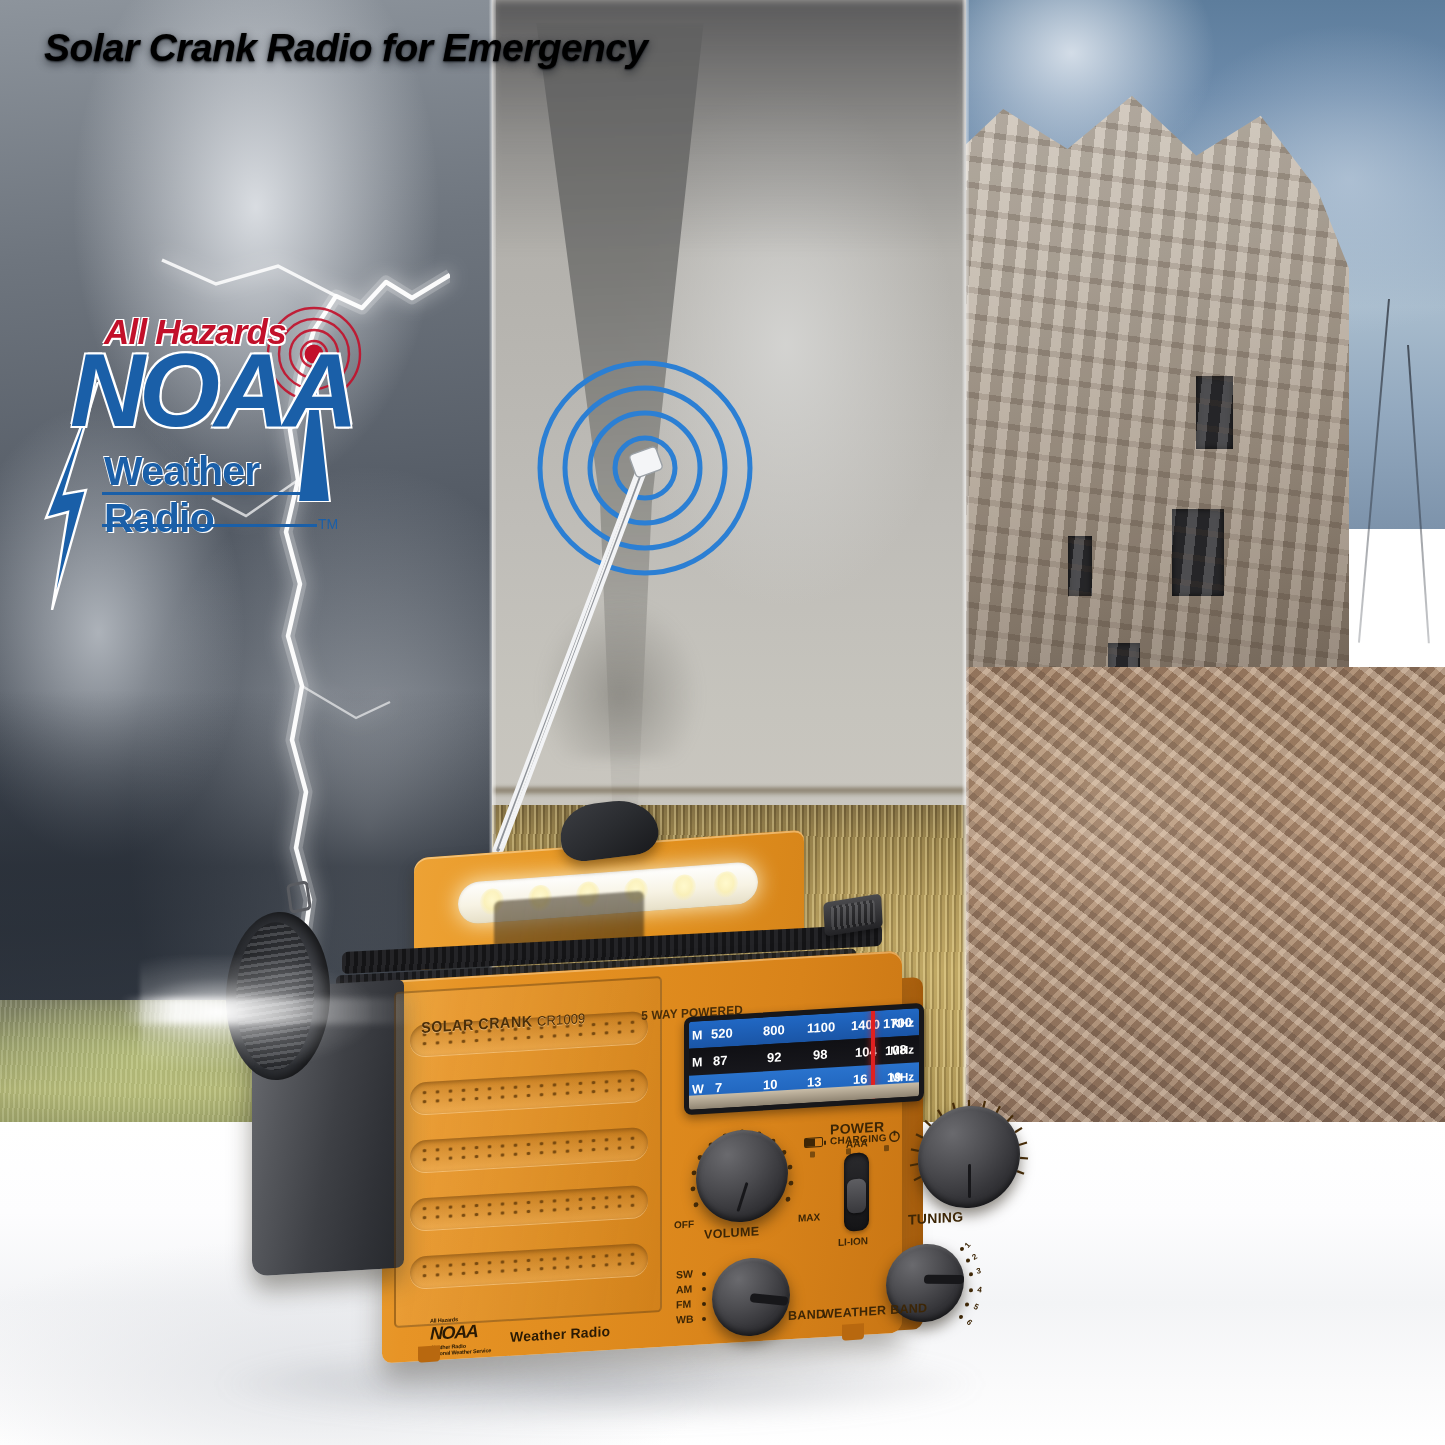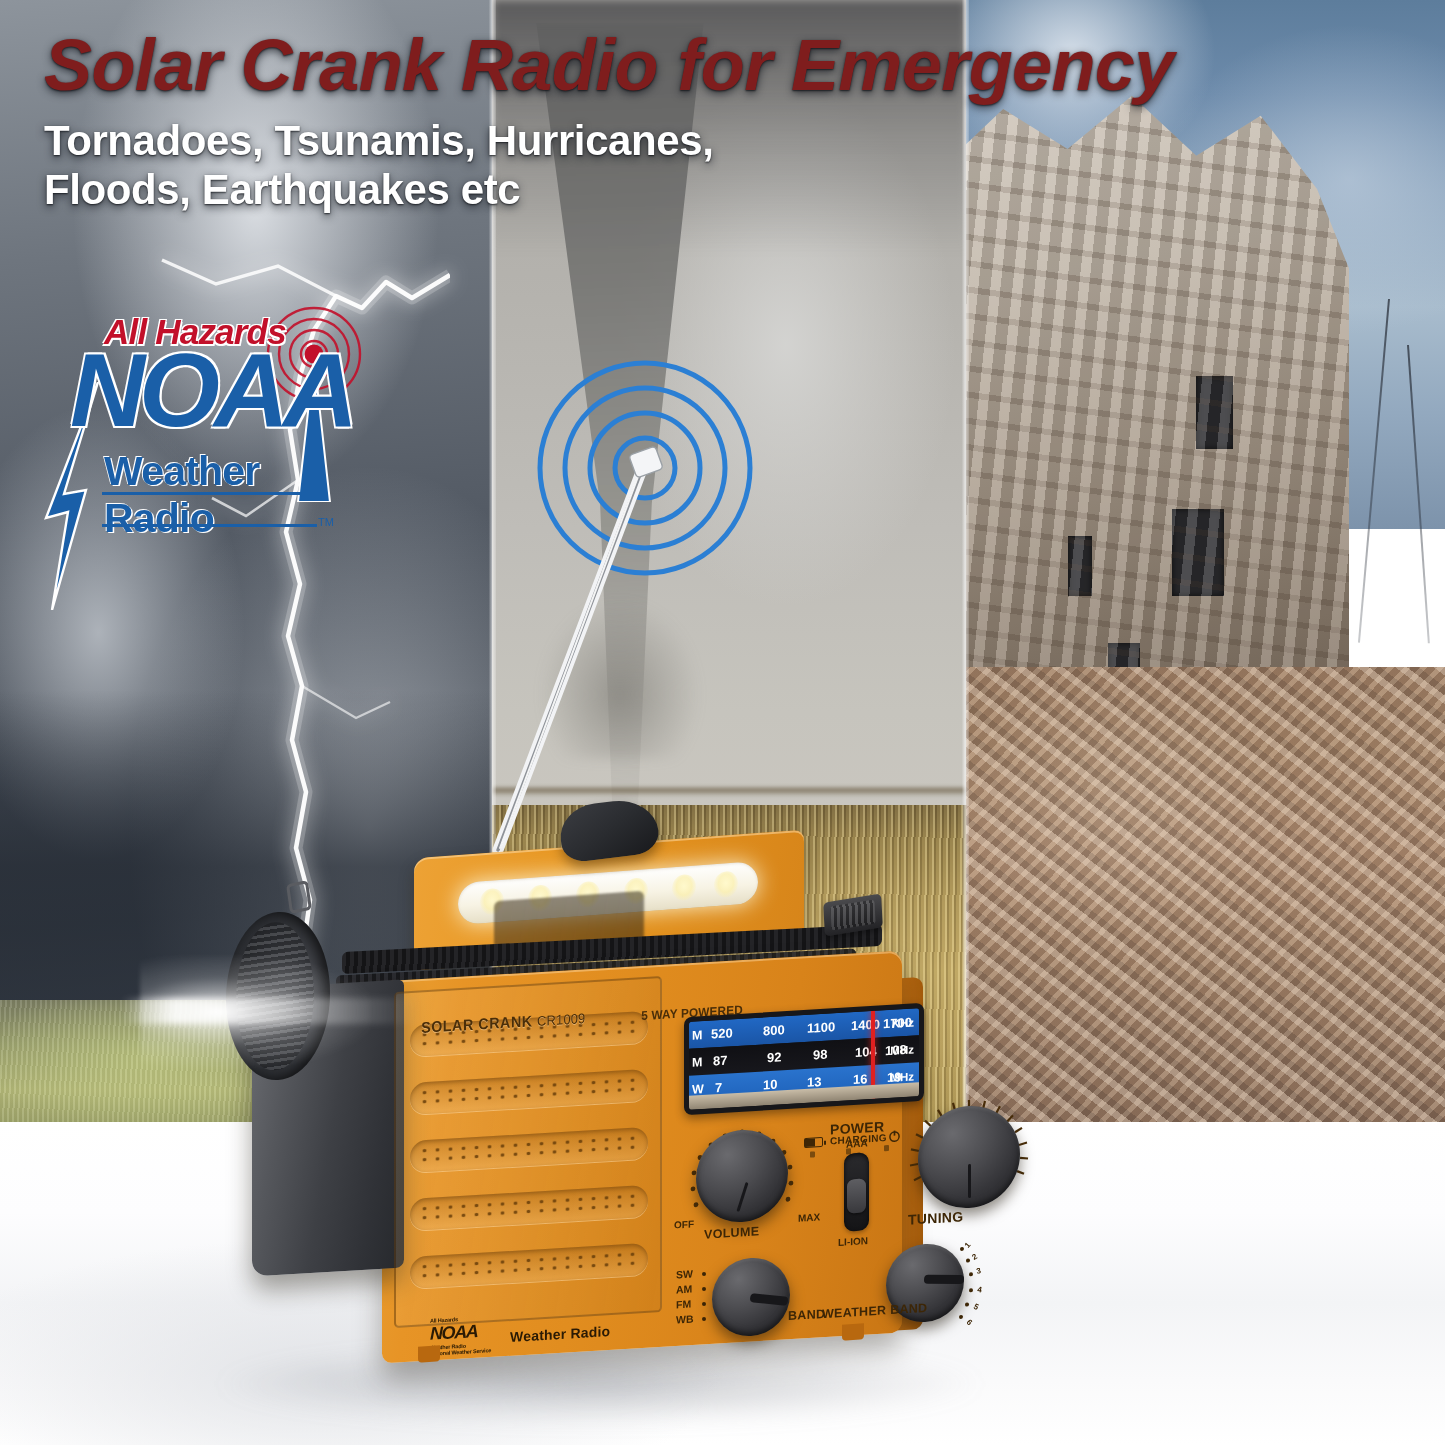--- a/index.html
+++ b/index.html
@@ -134,21 +134,21 @@
   }
   #table-shadow{
     position:absolute; left:220px; top:1345px; width:760px; height:78px;
     background: radial-gradient(ellipse at 50% 50%, rgba(120,124,132,.40), rgba(120,124,132,0) 72%);
     filter: blur(10px);
   }
 
   
   #headline-block { position:absolute; left:44px; top:28px; width:1250px; }
   #headline-main{
-    font-size:72px; font-weight:bold; font-style:italic; color:#7f1d1d;
+    font-size:39px; font-weight:bold; font-style:italic; color:#000000;
     letter-spacing:-.6px; line-height:1.04;
     text-shadow: 0 3px 9px rgba(20,24,30,.72), 0 1px 2px rgba(10,12,16,.8);
     white-space: nowrap;
   }
   #headline-sub{
     margin-top:14px; font-size:42px; font-weight:bold; color:#ffffff;
     line-height:1.16; letter-spacing:-.4px;
     text-shadow: 0 3px 9px rgba(20,24,30,.72), 0 1px 2px rgba(10,12,16,.8);
   }
   #headline-sub div { white-space: nowrap; }
@@ -172,21 +172,21 @@
     position:absolute; left:62px; top:158px;
     font-size:41px; font-weight:bold; color:#1a5fa8; letter-spacing:-.8px;
     text-shadow: 1.4px 1.4px 0 #fff, -1px -1px 0 #fff;
   }
   .noaa-rule{ position:absolute; left:60px; width:215px; height:2.5px; background:#1a5fa8; }
   .noaa-nws{
     position:absolute; left:62px; top:208px;
     font-size:19.5px; font-weight:bold; color:#1a5fa8; letter-spacing:-.4px;
     text-shadow: 1px 1px 0 #fff, -.8px -.8px 0 #fff;
   }
-  .noaa-tm{ position:absolute; left:276px; top:226px; font-size:11px; font-weight:normal; color:#1a5fa8; }
+  .noaa-tm{ position:absolute; left:276px; top:226px; font-size:14px; font-weight:normal; color:#1a5fa8; }
   .noaa-tower{ position:absolute; left:212px; top:12px; width:120px; height:200px; }
 
   
   #antenna-group{ position:absolute; left:440px; top:350px; width:350px; height:520px; }
 
   
   #radio{ position:absolute; left:232px; top:838px; width:740px; height:565px; }
 
   .r-strap{ position:absolute; background:#1d1d1f; }
   .r-body{
@@ -421,24 +421,20 @@
   </div>
 
   <div class="seam" style="left:489px;"></div>
   <div class="seam" style="left:962px;"></div>
 
   <div id="table-surface"></div>
   <div id="table-shadow"></div>
 
   <div id="headline-block">
     <div id="headline-main">Solar Crank Radio for Emergency</div>
-    <div id="headline-sub">
-      <div>Tornadoes, Tsunamis, Hurricanes,</div>
-      <div>Floods, Earthquakes etc</div>
-    </div>
   </div>
 
   <div id="noaa-logo">
     <svg class="noaa-bolt" viewBox="0 0 62 228">
       <path d="M56 0 L22 112 L44 108 L10 228 L26 130 L4 136 Z" fill="#1a5fa8" stroke="#ffffff" stroke-width="2.4"></path>
     </svg>
     <svg class="noaa-tower" viewBox="0 0 120 200">
       <circle cx="60" cy="52" r="46" fill="none" stroke="#c2102a" stroke-width="2.4" opacity=".9"></circle>
       <circle cx="60" cy="52" r="35" fill="none" stroke="#c2102a" stroke-width="2.4" opacity=".9"></circle>
       <circle cx="60" cy="52" r="24" fill="none" stroke="#c2102a" stroke-width="2.4" opacity=".9"></circle>

